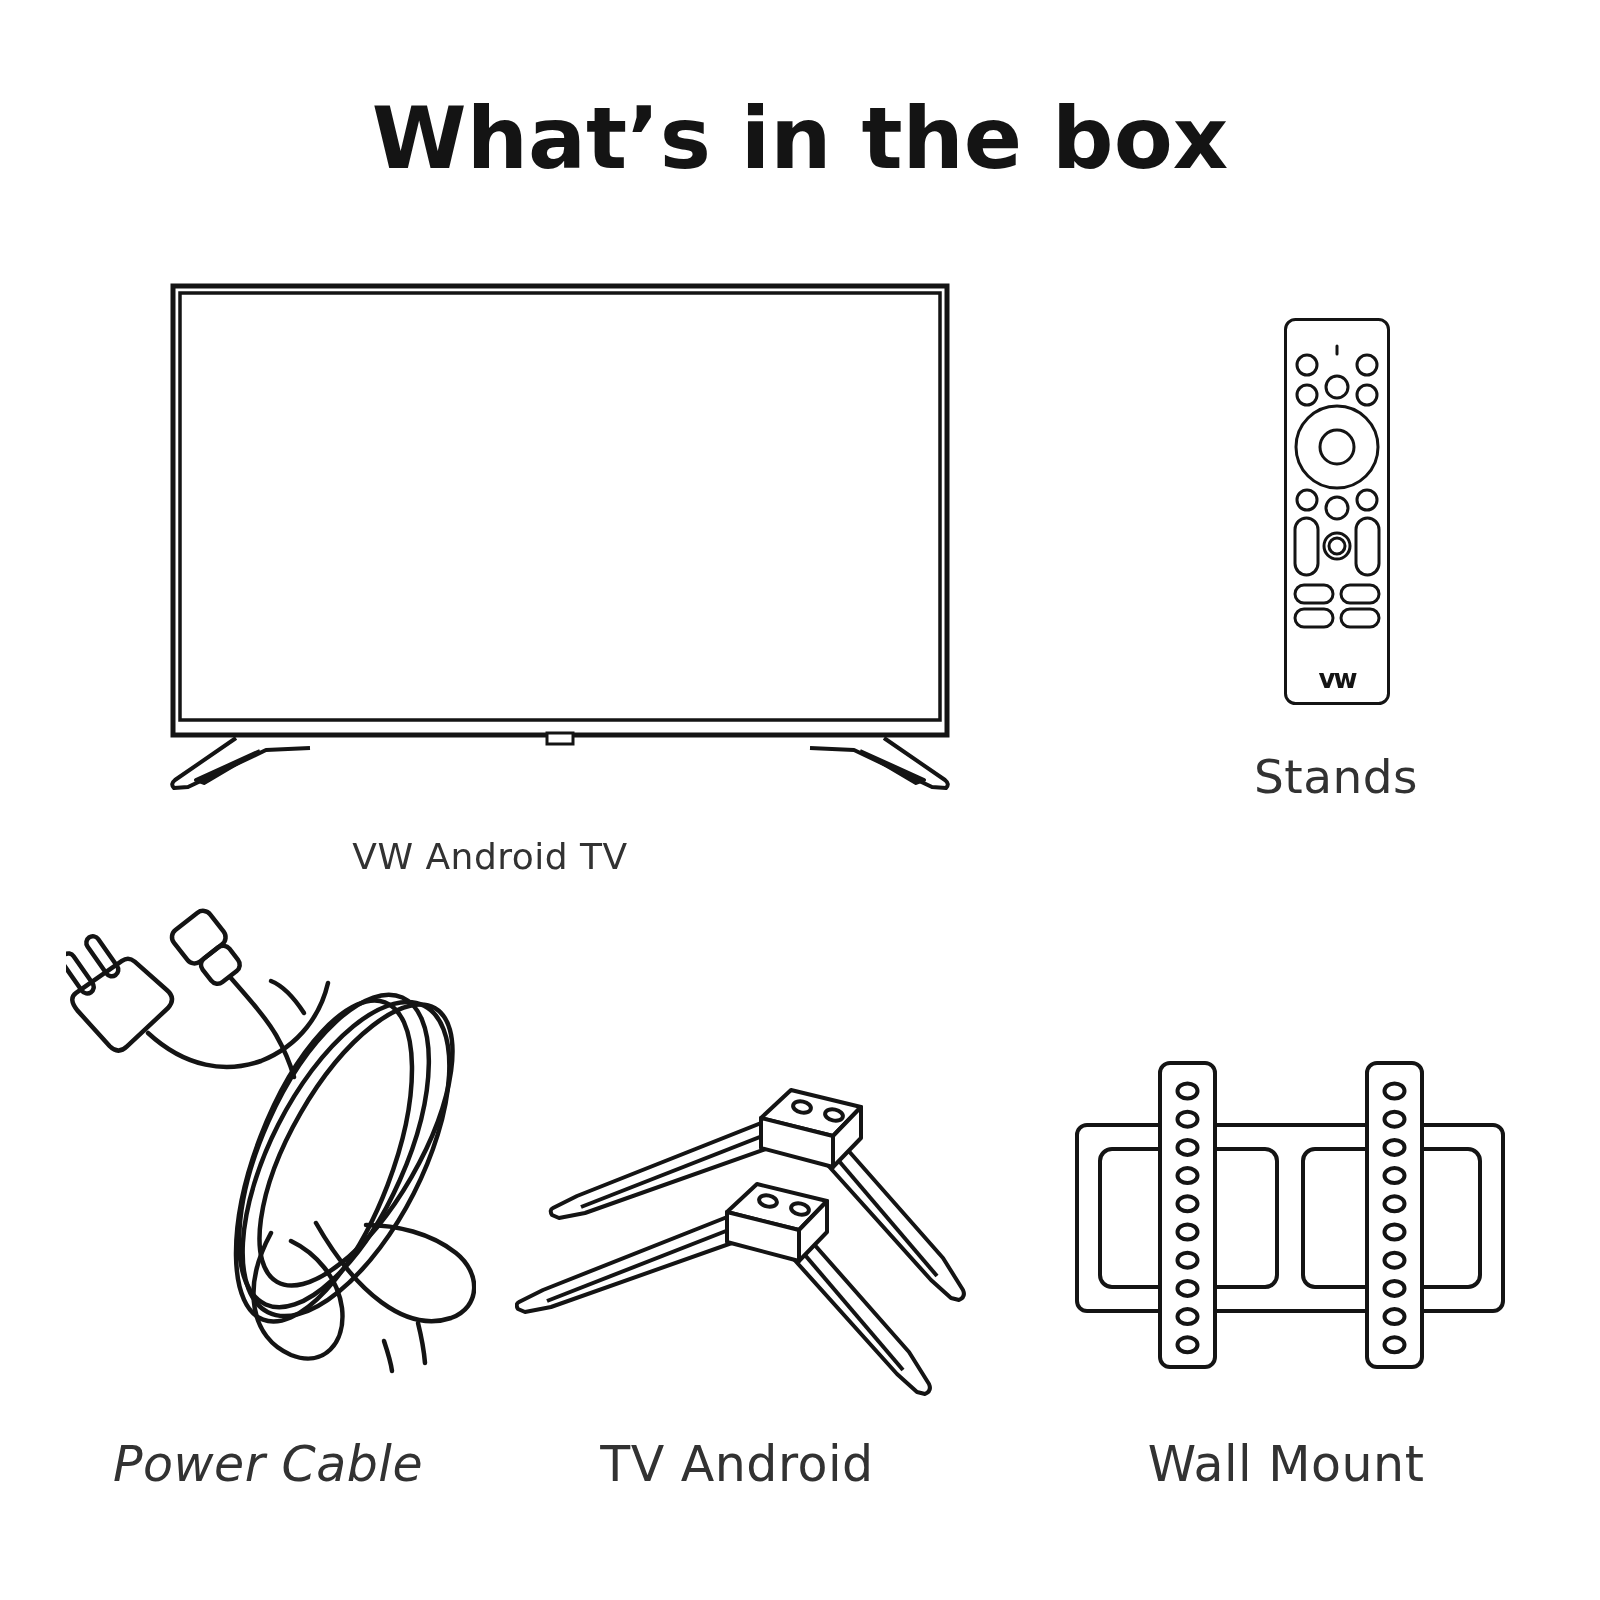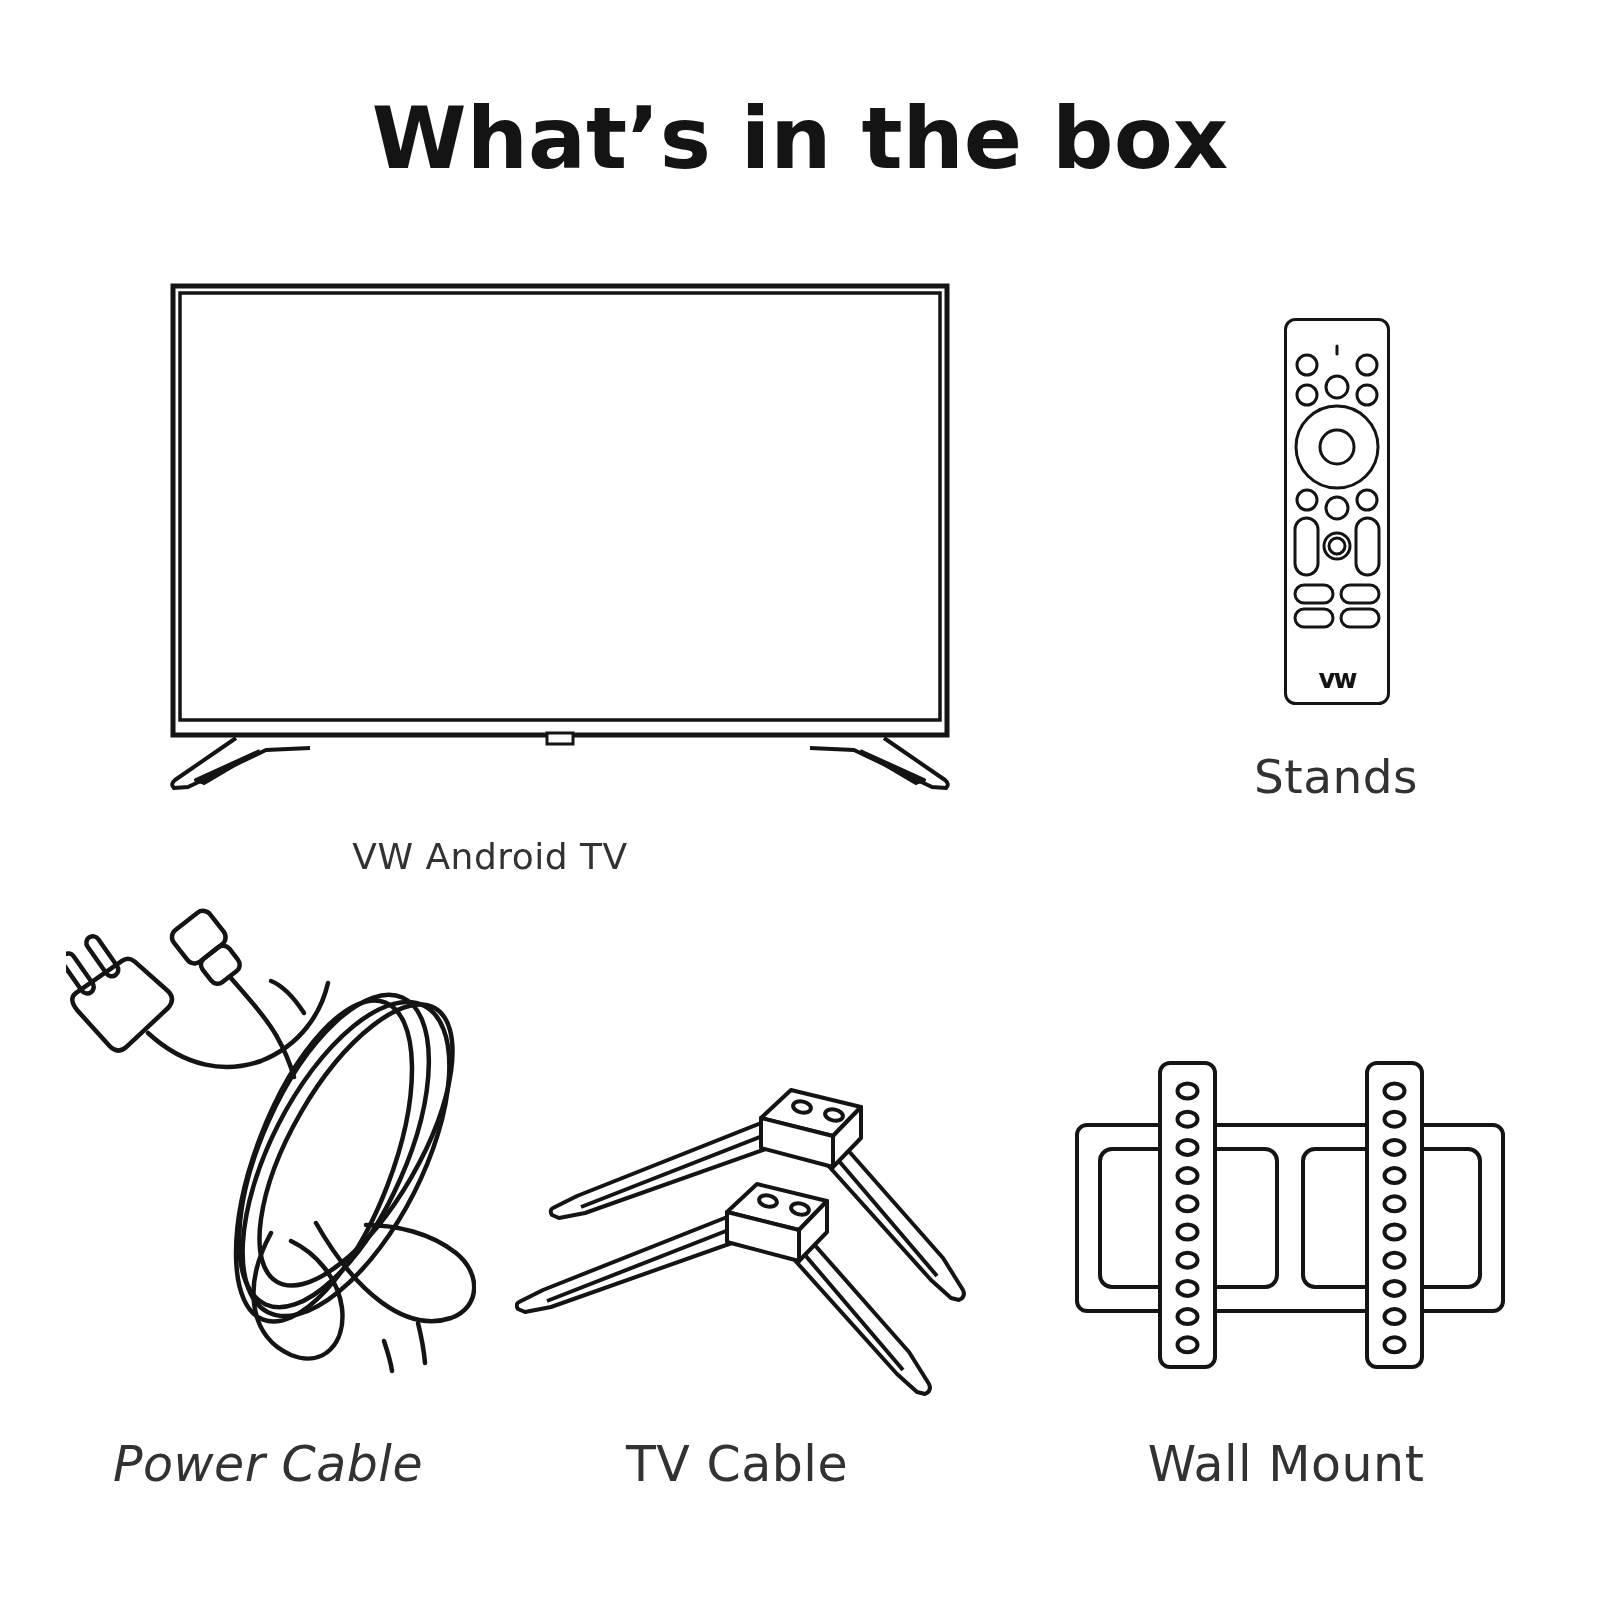--- a/index.html
+++ b/index.html
@@ -121,21 +121,21 @@
         <path class="solid" d="M296,90 L400,208 L420,240 Q423,247 416,250 L408,248 L388,230 L282,112 Z"></path>
         <path class="ln" d="M290,104 L394,226"></path>
         <path class="solid" d="M248,40 L318,57 L290,86 L218,68 Z"></path>
         <path class="solid" d="M218,68 L290,86 L290,117 L218,98 Z"></path>
         <path class="solid" d="M290,86 L318,57 L318,88 L290,117 Z"></path>
         <ellipse class="ln" cx="259" cy="57" rx="9" ry="5.5" transform="rotate(12 259 57)"></ellipse>
         <ellipse class="ln" cx="291" cy="65" rx="9" ry="5.5" transform="rotate(12 291 65)"></ellipse>
       </g>
     </g>
   </svg>
-  <div class="abs item-label" style="left:537px;top:1436px;width:400px;">TV Cable</div>
+  <div class="abs item-label" style="left:537px;top:1436px;width:400px;">TV Android</div>
 
   <svg class="abs" style="left:1070px;top:1055px;" width="440" height="320" viewBox="0 0 440 320">
     <g stroke-width="4">
       <rect class="ln" x="7" y="70" width="426" height="186" rx="10"></rect>
       <rect class="ln" x="30" y="94" width="177" height="138" rx="12"></rect>
       <rect class="ln" x="233" y="94" width="177" height="138" rx="12"></rect>
       <g>
         <rect class="solid" x="90" y="8" width="55" height="304" rx="10"></rect>
         <ellipse class="ln" cx="117.5" cy="36" rx="10" ry="7.5"></ellipse>
         <ellipse class="ln" cx="117.5" cy="64.2" rx="10" ry="7.5"></ellipse>

